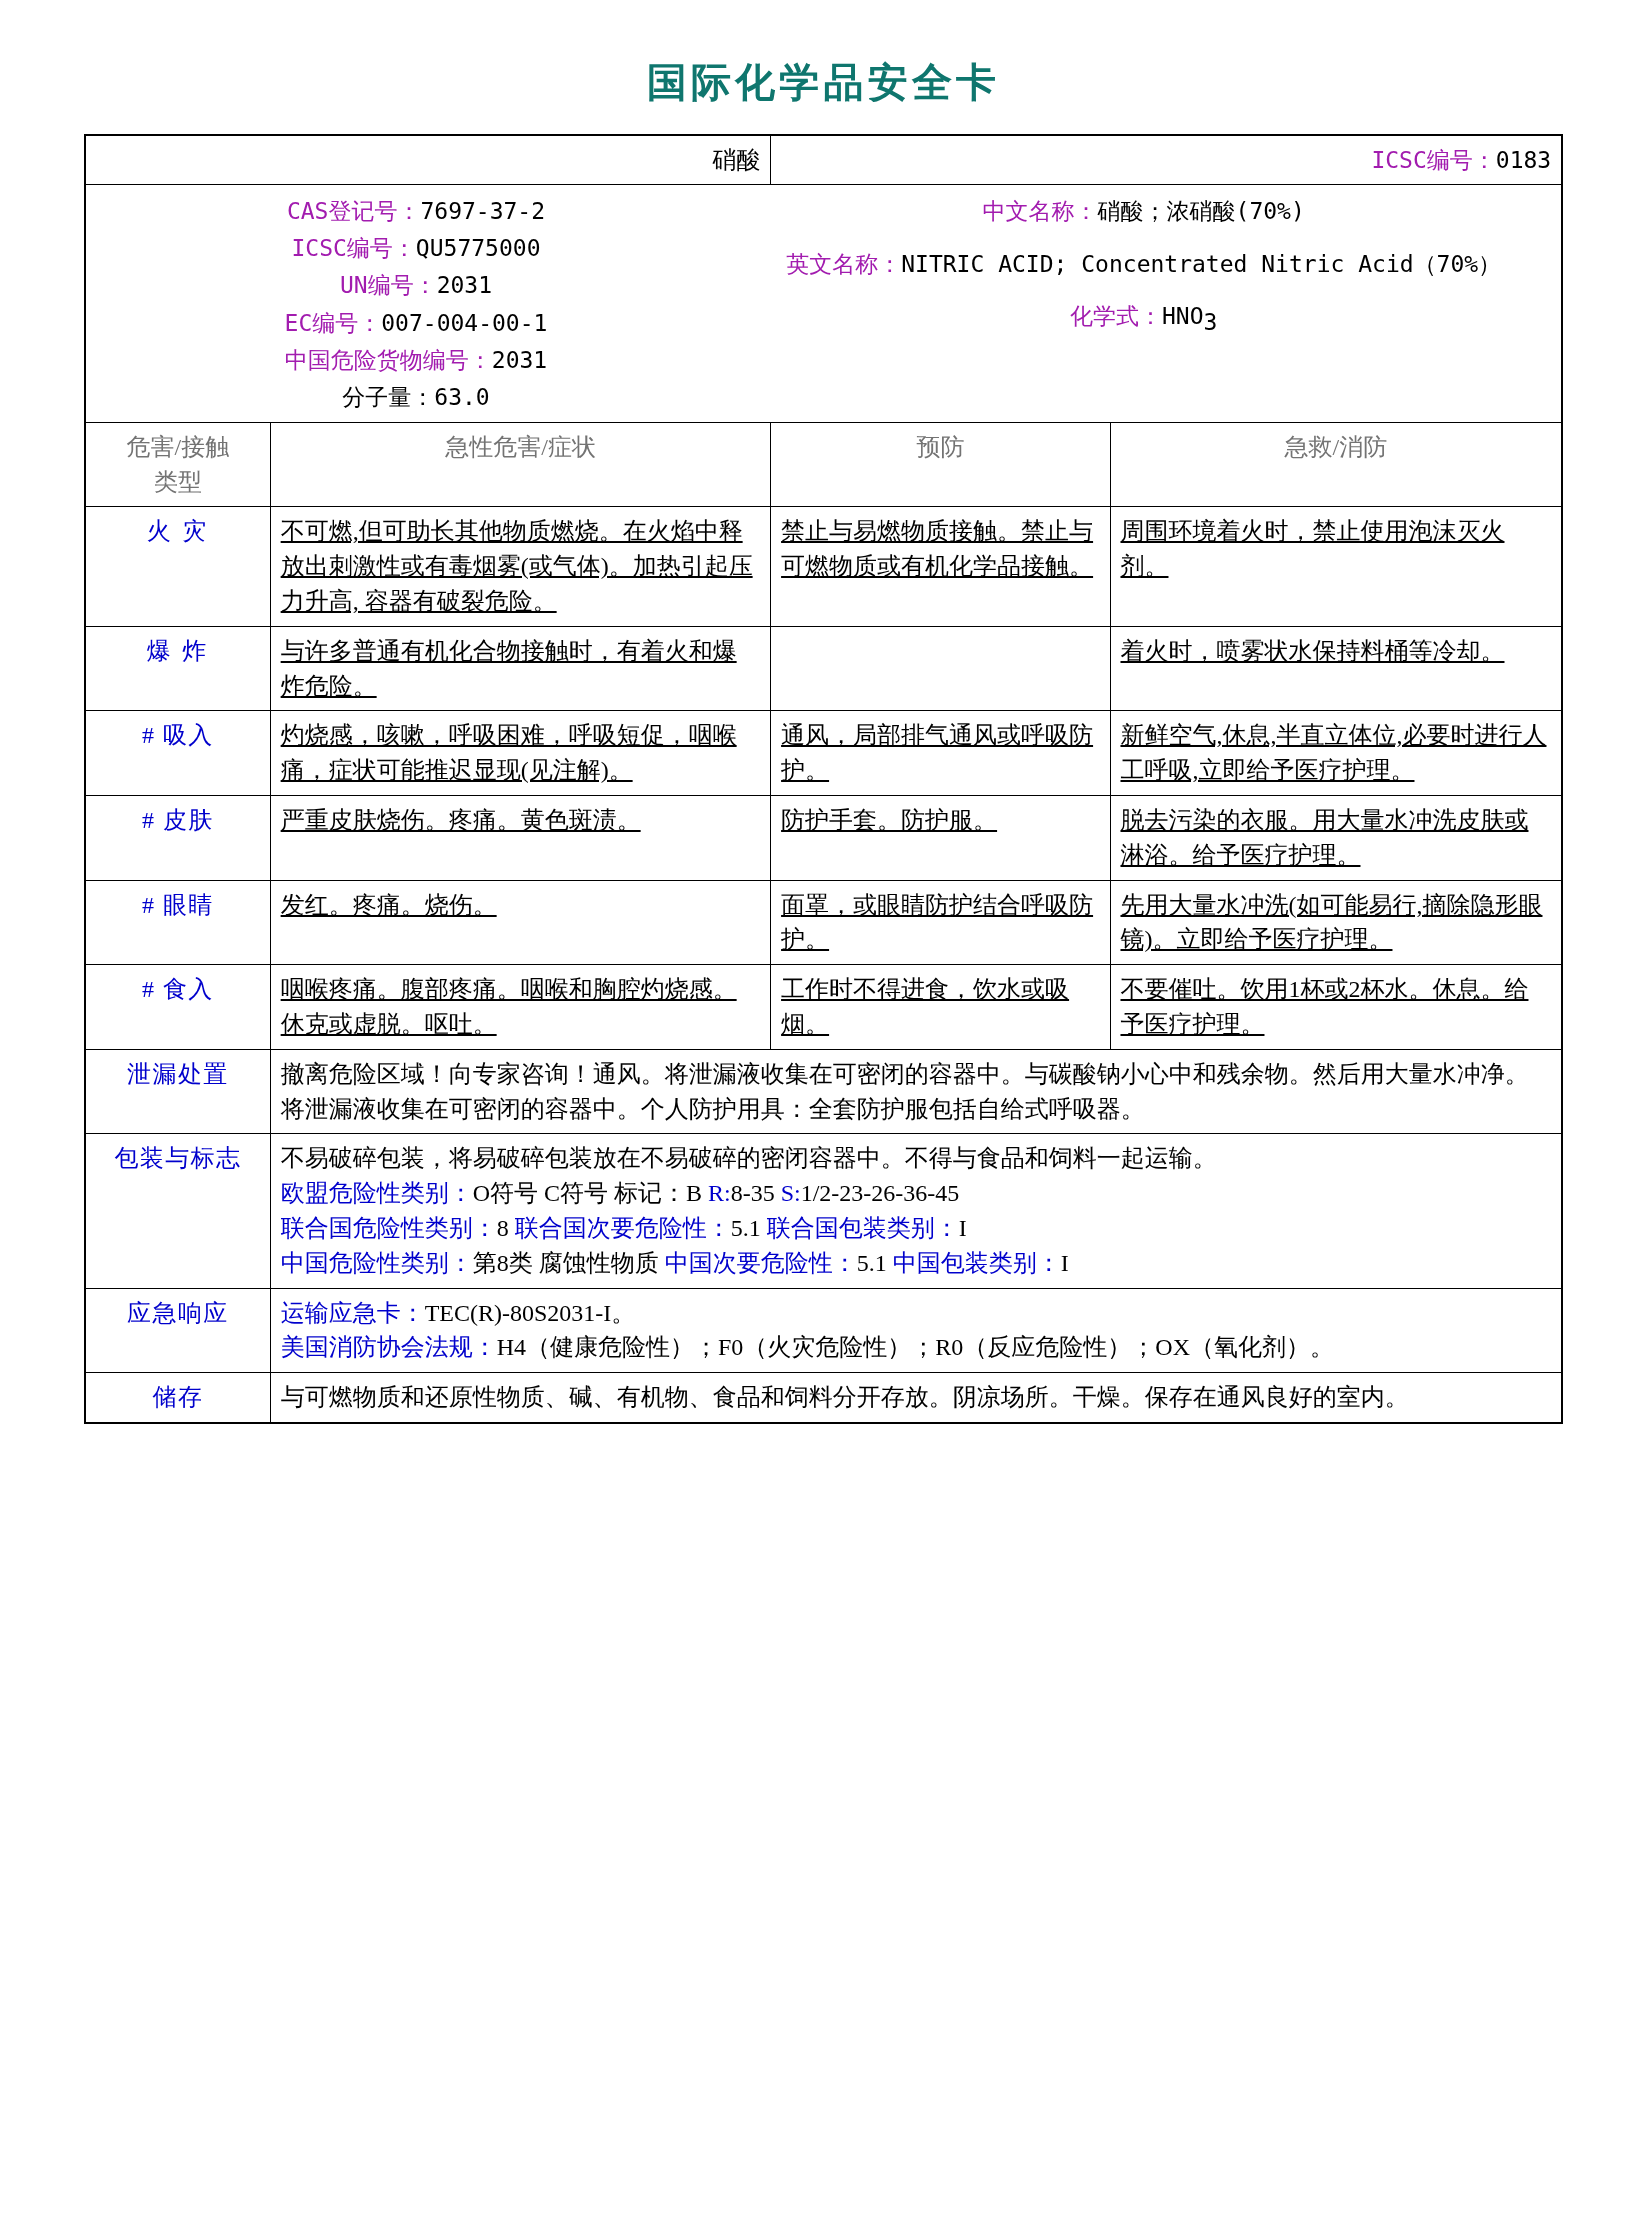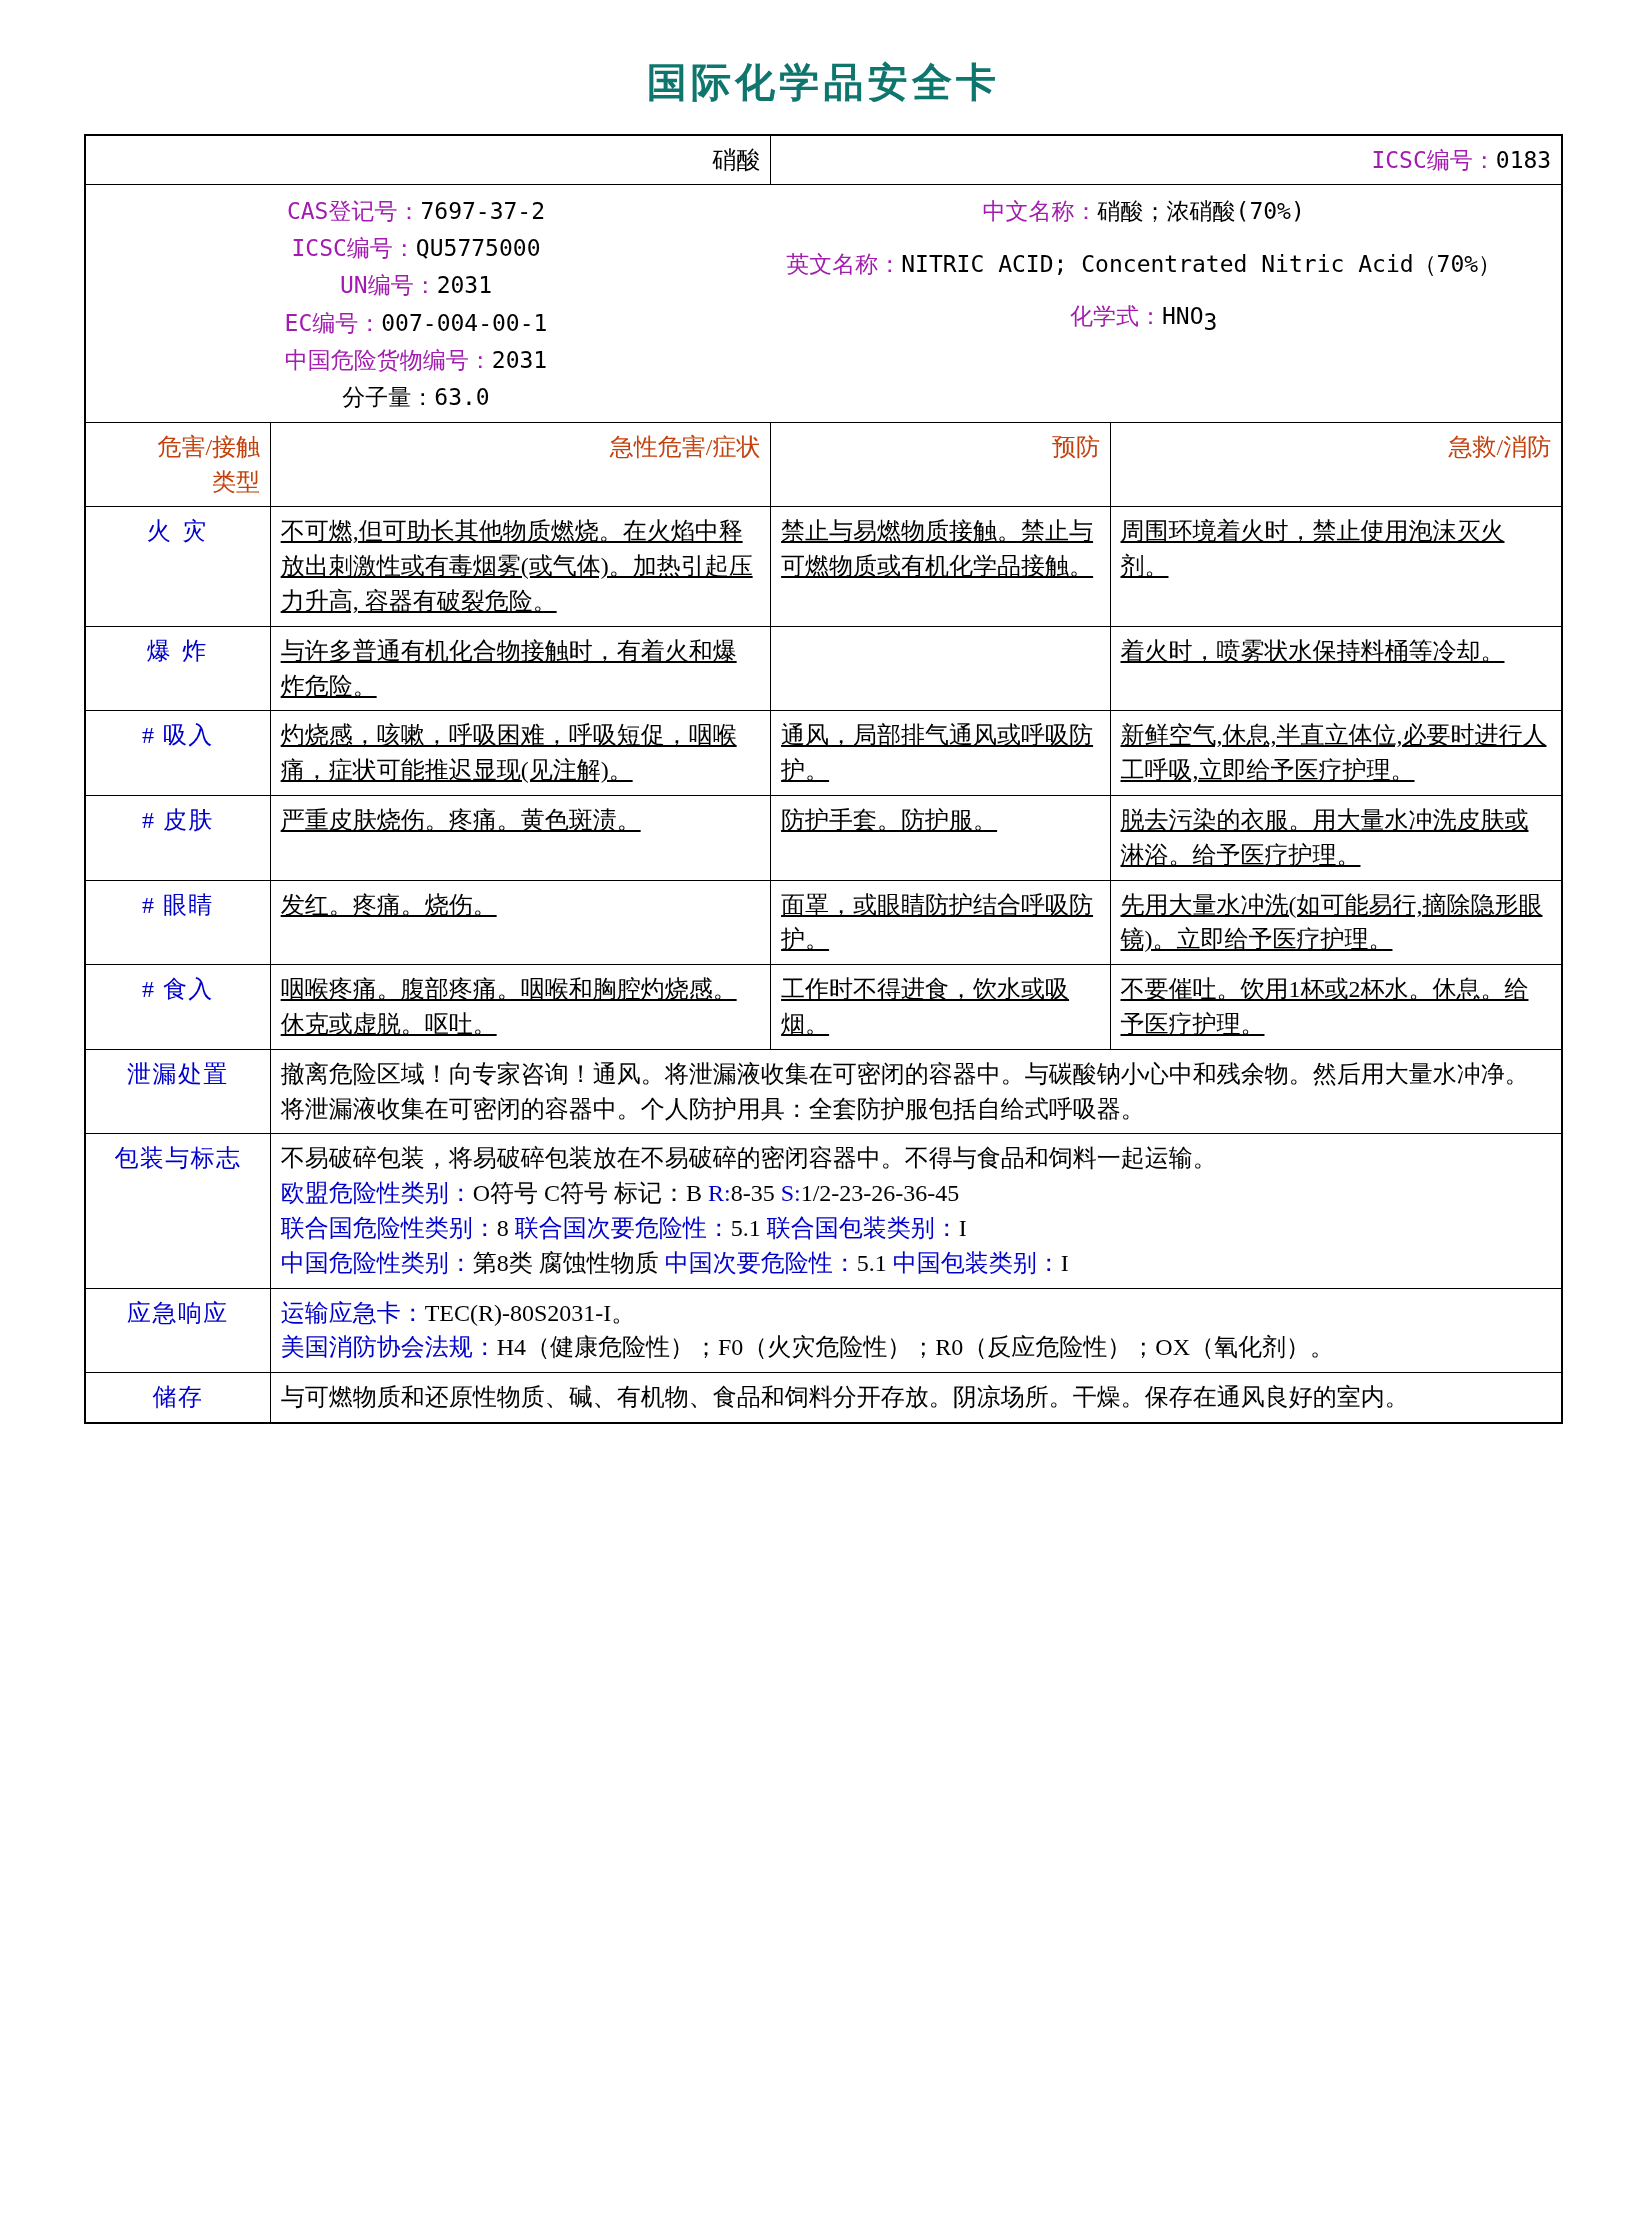--- a/index.html
+++ b/index.html
@@ -74,22 +74,22 @@
   }
   .ident-line-wrap {
     font-size: 24.4px;
     line-height: 1.52;
   }
   .mono {
     font-family: "DejaVu Sans Mono", "Liberation Mono", monospace;
     font-size: 23px;
   }
   .colhead {
-    text-align: right;
-    color: #c2410c;
+    text-align: center;
+    color: #737373;
     font-size: 26.5px;
     padding: 12.5px 7px;
     vertical-align: middle;
   }
   .rowlabel {
     text-align: center;
     color: #0000cc;
     font-size: 26.5px;
     vertical-align: middle;
     letter-spacing: 2.8px;

